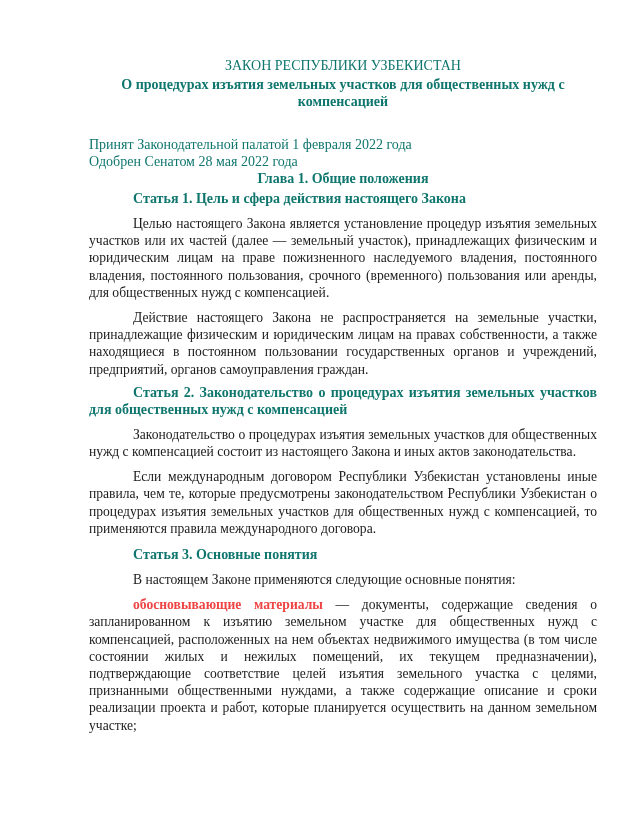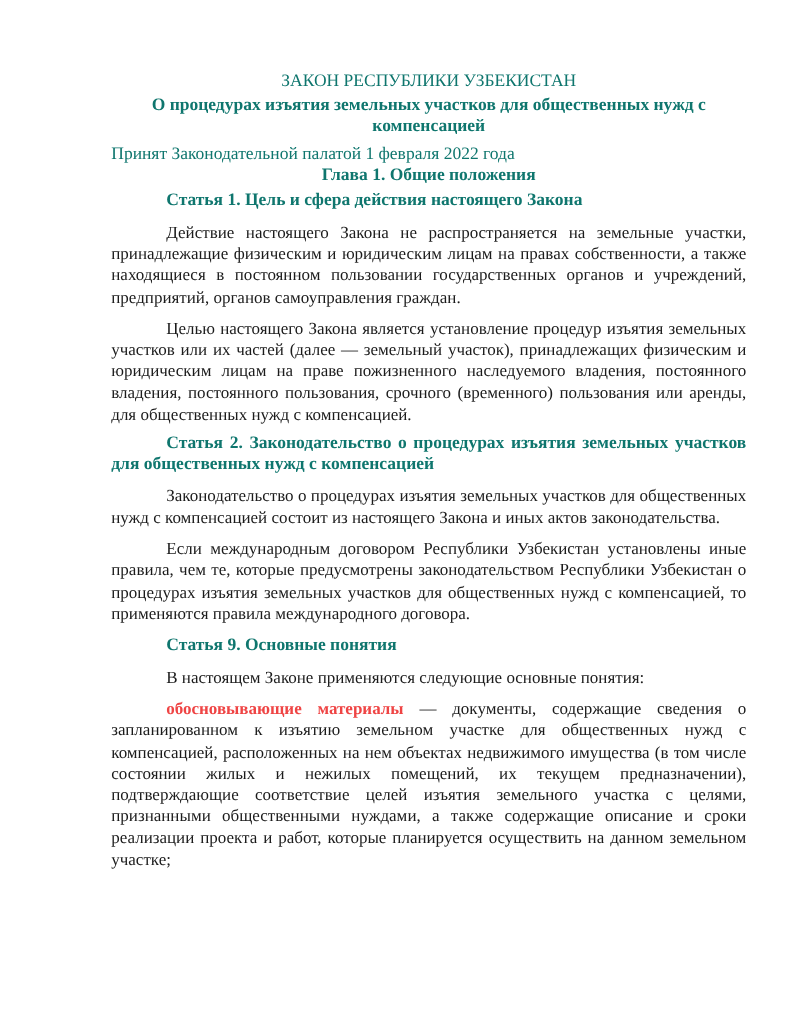--- a/index.html
+++ b/index.html
@@ -5,43 +5,44 @@
   html, body { margin: 0; padding: 0; background: #ffffff; }
   body { width: 640px; height: 828px; overflow: hidden; position: relative; }
   .page {
     position: absolute; left: 89px; top: 57px; width: 508px;
     font-family: "Liberation Serif", "DejaVu Serif", serif;
     font-size: 13.6px; line-height: 17.2px; color: #1b1b1b;
   }
   .blue { color: #0f766e; }
   .title { text-align: center; font-size: 14px; margin: 0; line-height: 18px; }
   .subtitle { text-align: center; font-weight: bold; font-size: 14px; line-height: 17px; margin: 1px 30px 0 30px; }
-  .meta { margin-top: 5px; font-size: 14px; line-height: 17px; }
+  .meta { margin-top: 26px; font-size: 14px; line-height: 17px; }
   .chapter { text-align: center; font-weight: bold; font-size: 14px; margin-top: 0; line-height: 18px; }
   .article { font-weight: bold; font-size: 14px; text-indent: 44px; margin-top: 6px; line-height: 17px; text-align: justify; }
   .article.first { margin-top: 2px; }
   p.body { margin: 8px 0 0 0; text-indent: 44px; text-align: justify; }
   b.term { color: #ef4444; }
 </style>
 </head>
 <body>
 
 <div class="page">
   <div class="title blue">ЗАКОН РЕСПУБЛИКИ УЗБЕКИСТАН</div>
   <div class="subtitle blue">О процедурах изъятия земельных участков для общественных нужд с компенсацией</div>
   <div class="meta blue">
     <div>Принят Законодательной палатой 1 февраля 2022 года</div>
+    <div>Одобрен Сенатом 28 мая 2022 года</div>
   </div>
 
   <div class="chapter blue">Глава 1. Общие положения</div>
 
   <div class="article blue first">Статья 1. Цель и сфера действия настоящего Закона</div>
+  <p class="body">Целью настоящего Закона является установление процедур изъятия земельных участков или их частей (далее — земельный участок), принадлежащих физическим и юридическим лицам на праве пожизненного наследуемого владения, постоянного владения, постоянного пользования, срочного (временного) пользования или аренды, для общественных нужд с компенсацией.</p>
   <p class="body">Действие настоящего Закона не распространяется на земельные участки, принадлежащие физическим и юридическим лицам на правах собственности, а также находящиеся в постоянном пользовании государственных органов и учреждений, предприятий, органов самоуправления граждан.</p>
-  <p class="body">Целью настоящего Закона является установление процедур изъятия земельных участков или их частей (далее — земельный участок), принадлежащих физическим и юридическим лицам на праве пожизненного наследуемого владения, постоянного владения, постоянного пользования, срочного (временного) пользования или аренды, для общественных нужд с компенсацией.</p>
 
   <div class="article blue">Статья 2. Законодательство о процедурах изъятия земельных участков для общественных нужд с компенсацией</div>
   <p class="body">Законодательство о процедурах изъятия земельных участков для общественных нужд с компенсацией состоит из настоящего Закона и иных актов законодательства.</p>
   <p class="body">Если международным договором Республики Узбекистан установлены иные правила, чем те, которые предусмотрены законодательством Республики Узбекистан о процедурах изъятия земельных участков для общественных нужд с компенсацией, то применяются правила международного договора.</p>
 
-  <div class="article blue" style="margin-top:9px">Статья 9. Основные понятия</div>
+  <div class="article blue" style="margin-top:9px">Статья 3. Основные понятия</div>
   <p class="body">В настоящем Законе применяются следующие основные понятия:</p>
   <p class="body"><b class="term">обосновывающие материалы</b><span> — документы, содержащие сведения о запланированном к изъятию земельном участке для общественных нужд с компенсацией, расположенных на нем объектах недвижимого имущества (в том числе состоянии жилых и нежилых помещений, их текущем предназначении), подтверждающие соответствие целей изъятия земельного участка с целями, признанными общественными нуждами, а также содержащие описание и сроки реализации проекта и работ, которые планируется осуществить на данном земельном участке;</span></p>
 </div>
 
 </body></html>

